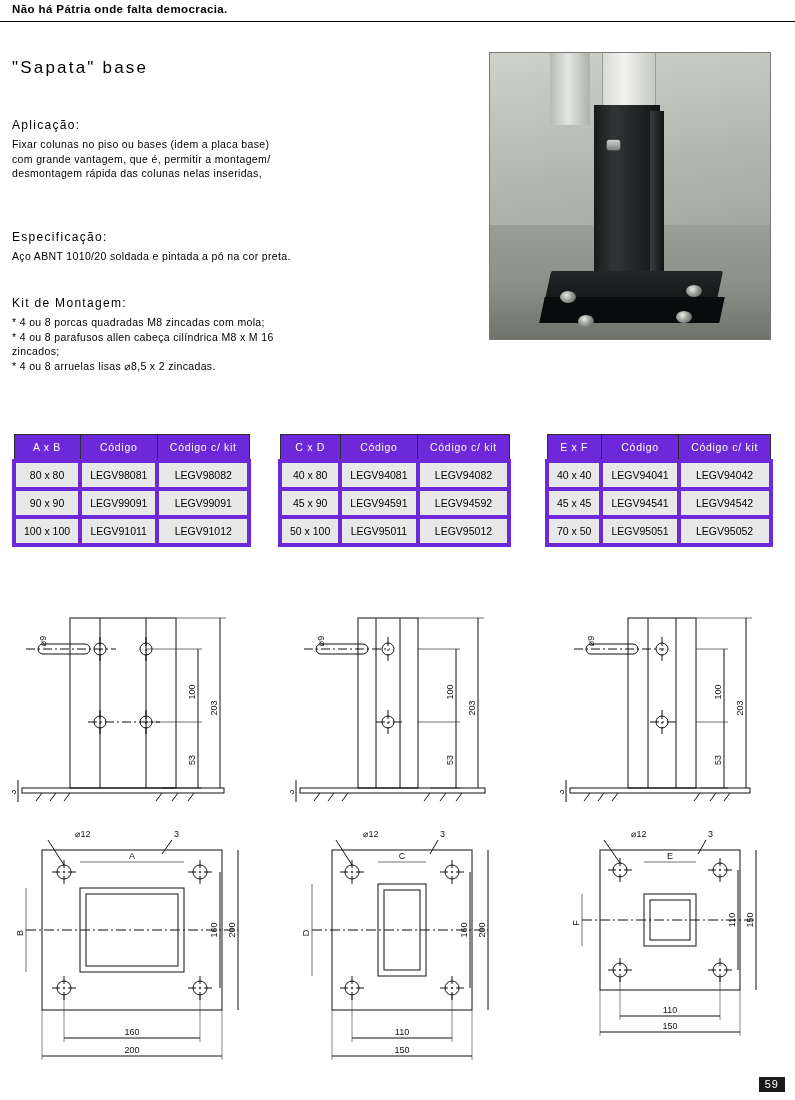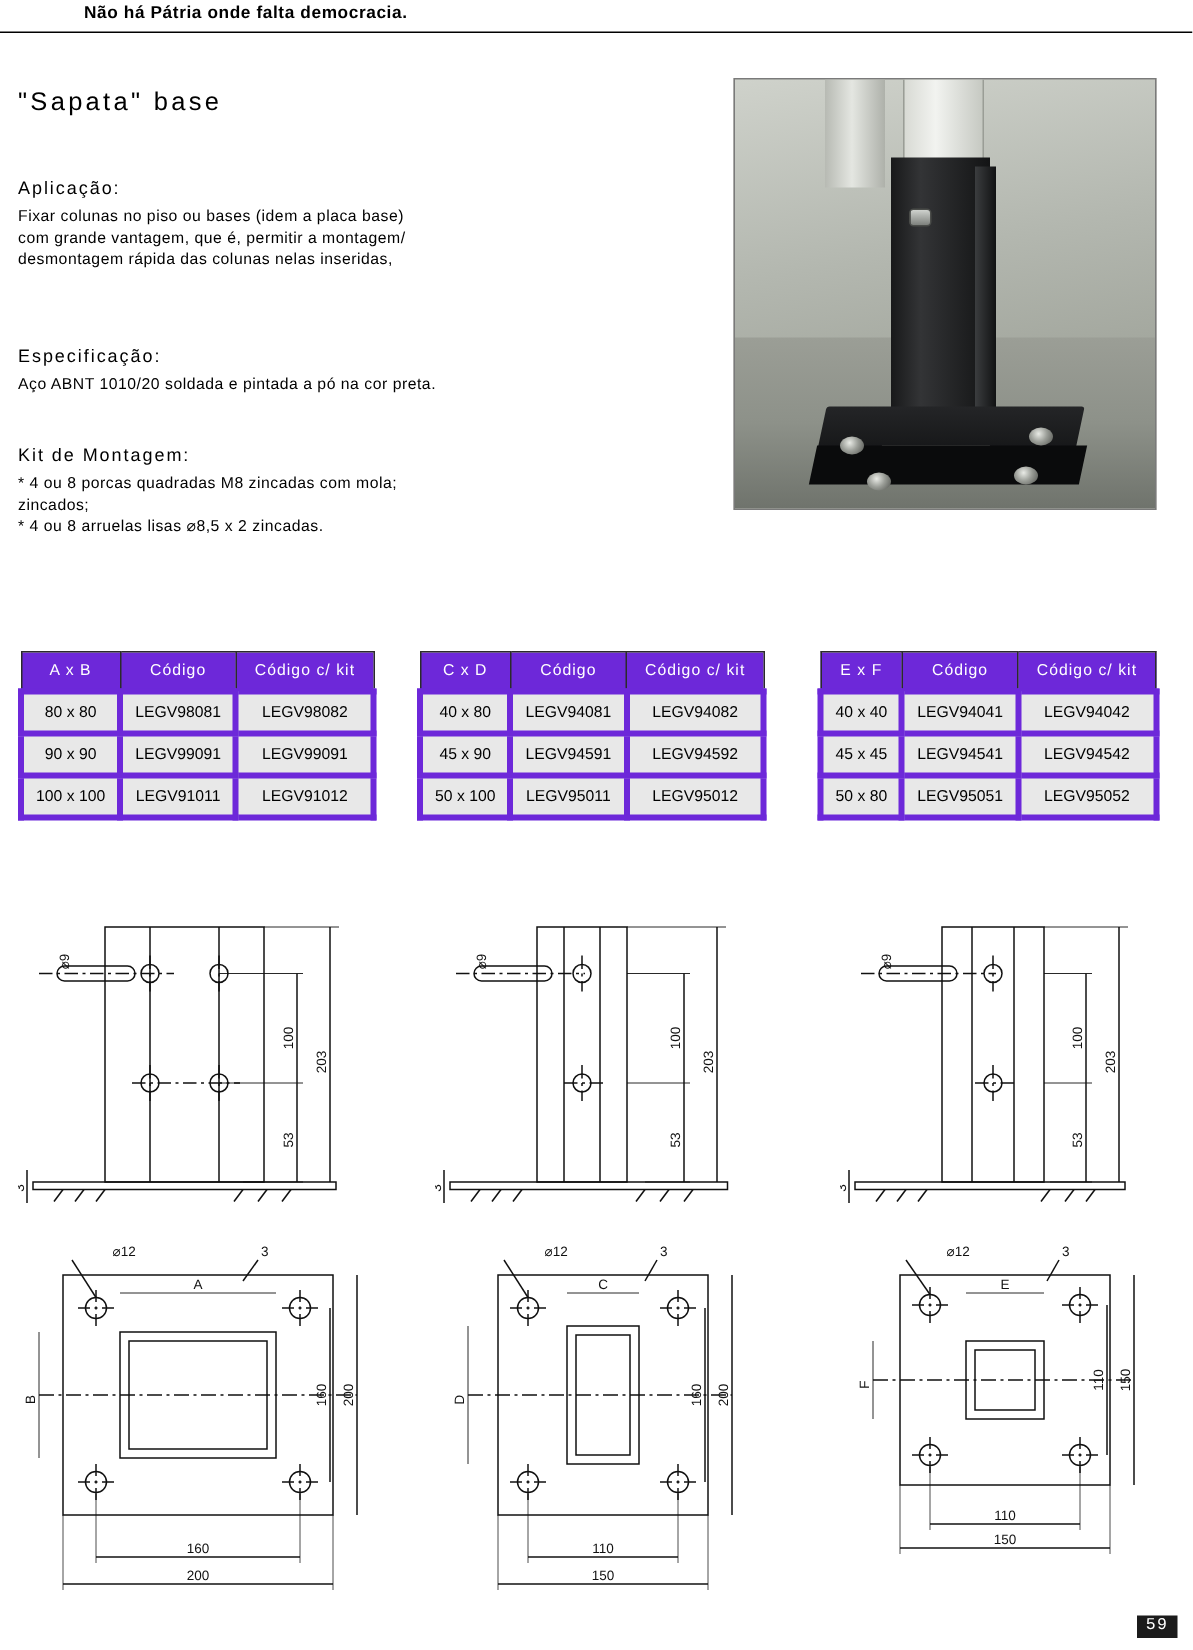--- a/index.html
+++ b/index.html
@@ -26,21 +26,20 @@
     box-sizing: border-box;
   }
   .header-text {
     position: absolute;
     left: 12px; top: 3px;
     font-size: 11.5px;
     font-weight: bold;
     letter-spacing: 0.4px;
     color: #000;
     white-space: nowrap;
-    margin-left: 44px;
   }
 
   
   .doc-title {
     position: absolute;
     left: 12px; top: 58px;
     font-size: 17px;
     letter-spacing: 2.2px;
     color: #000;
     white-space: nowrap;
@@ -174,21 +173,20 @@
 
   
   .page-num {
     position: absolute;
     right: 10px; bottom: 8px;
     background: #1b1b1b;
     color: #ffffff;
     font-size: 11px;
     letter-spacing: 1px;
     padding: 1px 6px 2px 6px;
-    font-family: Liberation Mono, monospace;
   }
 </style>
 </head>
 <body>
 
 <div class="header-bar">
   <div class="header-text">Não há Pátria onde falta democracia.</div>
 </div>
 
 <div class="doc-title">"Sapata" base</div>
@@ -201,20 +199,21 @@
 </div>
 
 <div class="sec" id="sec-especificacao">
   <div class="sec-head">Especificação:</div>
   <div class="sec-line">Aço ABNT 1010/20 soldada e pintada a pó na cor preta.</div>
 </div>
 
 <div class="sec" id="sec-kit">
   <div class="sec-head">Kit de Montagem:</div>
   <div class="sec-line">* 4 ou 8 porcas quadradas M8 zincadas com mola;</div>
+  <div class="sec-line">* 4 ou 8 parafusos allen cabeça cilíndrica M8 x M 16</div>
   <div class="sec-line">   zincados;</div>
   <div class="sec-line">* 4 ou 8 arruelas lisas ⌀8,5 x 2 zincadas.</div>
 </div>
 
 <div class="photo">
   <div class="sky"></div>
   <div class="floor"></div>
   <div class="col-white2"></div>
   <div class="col-white"></div>
   <div class="col-black"></div>
@@ -296,21 +295,21 @@
       <td>40 x 40</td>
       <td>LEGV94041</td>
       <td>LEGV94042</td>
     </tr>
     <tr>
       <td>45 x 45</td>
       <td>LEGV94541</td>
       <td>LEGV94542</td>
     </tr>
     <tr>
-      <td>50 x 80</td>
+      <td>70 x 50</td>
       <td>LEGV95051</td>
       <td>LEGV95052</td>
     </tr>
   </tbody>
 </table>
 
 <div class="draw" style="left:12px; top:612px;">
   <svg width="250" height="200" viewBox="0 0 250 200">
     <g fill="none" stroke="#111" stroke-width="1">
       <rect x="58" y="6" width="106" height="170"></rect>

